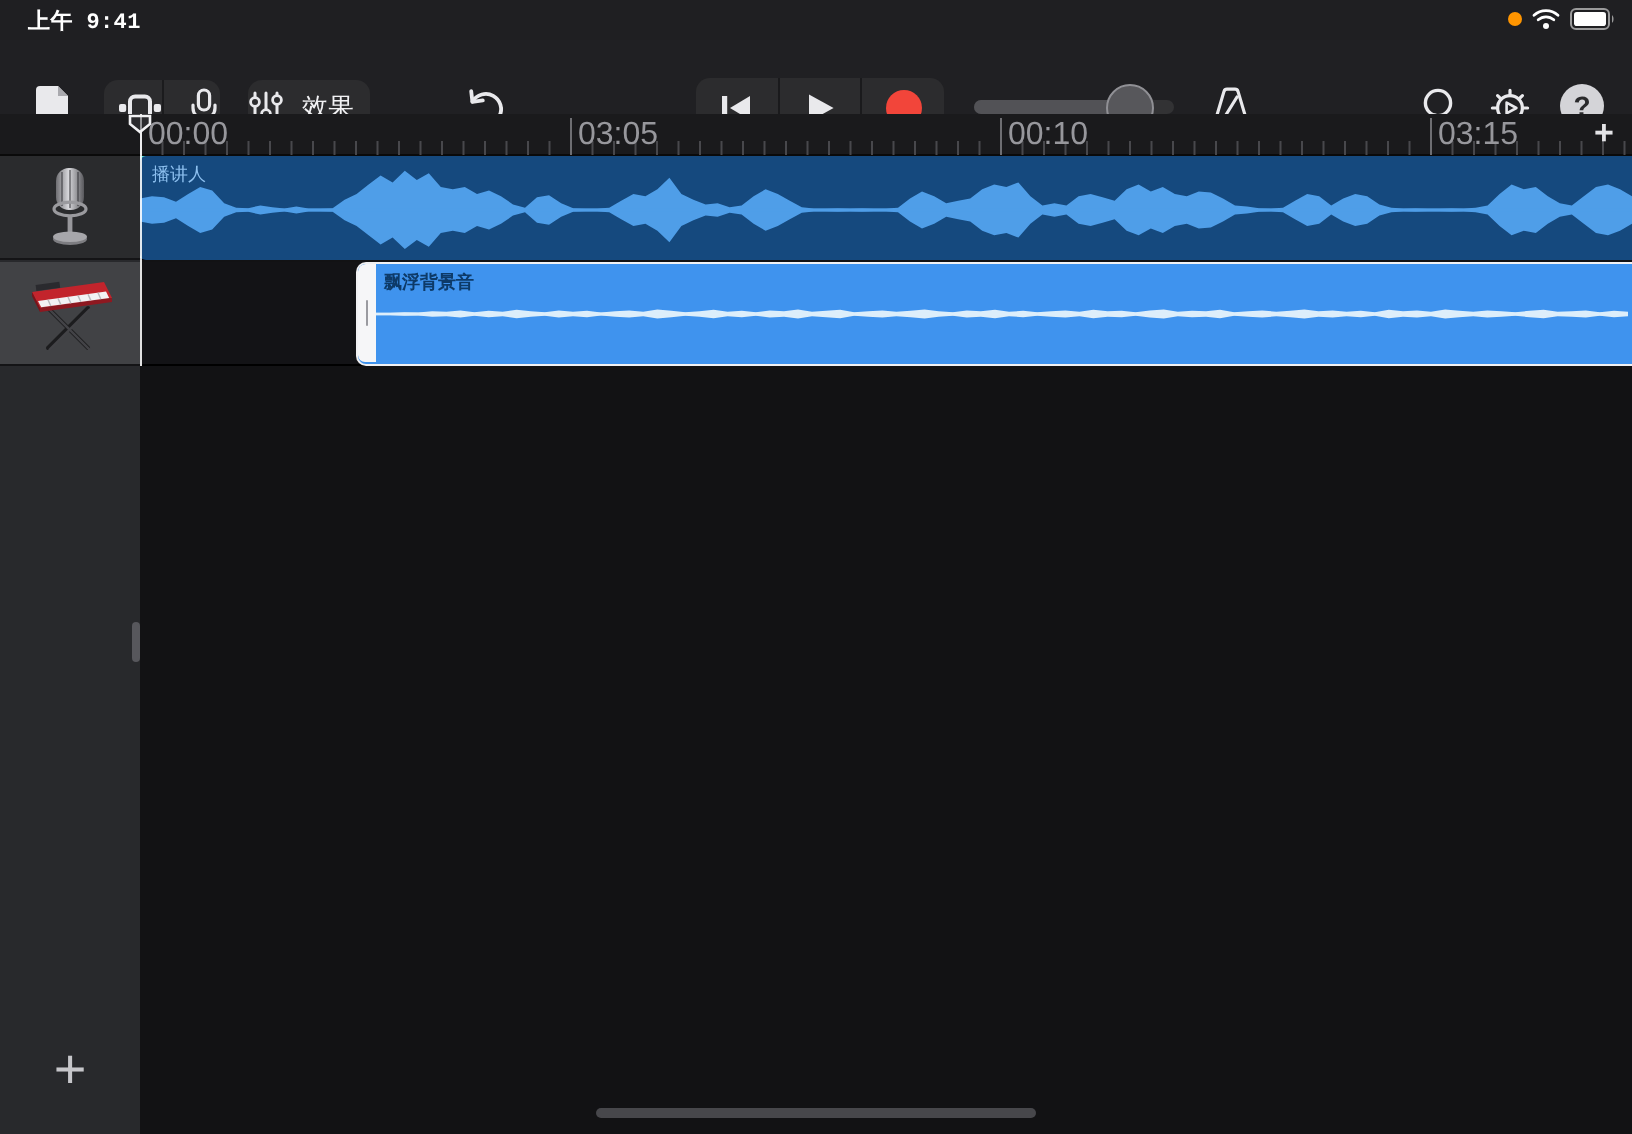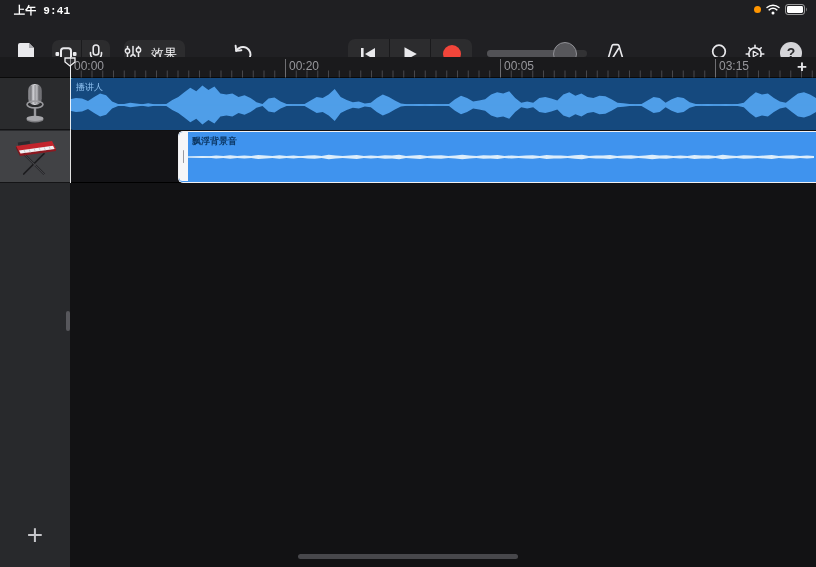--- a/index.html
+++ b/index.html
@@ -11,35 +11,35 @@
   }
   
   .statusbar { position:absolute; left:0; top:0; width:816px; height:20px; background:#1f1f22;font-family:Liberation Mono, monospace; }
   .status-time { position:absolute; left:14px; top:3px; color:#ffffff; font-size:11px; font-weight:bold; letter-spacing:.2px; }
   .status-icons { position:absolute; right:8px; top:4px; display:flex; align-items:center; gap:5px; }
   .rec-dot { width:7px; height:7px; border-radius:50%; background:#ff9500; }
   
   .toolbar { position:absolute; left:0; top:20px; width:816px; height:37px; background:#202023; }
   .tb-abs { position:absolute; display:flex; align-items:center; justify-content:center; }
   .btn-group { background:#2c2c2e; border-radius:7px; display:flex; overflow:hidden; }
-  .btn-group .seg { display:flex; align-items:center; justify-content:center; height:100%; }
+  .btn-group .seg { display:flex; align-items:center; justify-content:flex-end; height:100%; }
   .btn-group .sep { width:1px; background:#1b1b1d; }
   .effects-text { color:#f2f2f4; font-size:13px; padding:0 9px; white-space:nowrap; }
   .transport { position:absolute; left:348px; top:19px; width:124px; height:30px; background:#2c2c2e; border-radius:7px; display:flex; overflow:hidden; }
   .transport .seg { flex:1; display:flex; align-items:center; justify-content:center; }
   .transport .sep { width:1px; background:#1a1a1c; }
   .rec-circle { width:18px; height:18px; border-radius:50%; background:#f2453a; }
   .slider-track { position:absolute; left:487px; top:30px; width:100px; height:7px; border-radius:4px; background:#323234; }
   .slider-fill { position:absolute; left:0; top:0; height:7px; border-radius:4px; background:#525256; }
   .slider-knob { position:absolute; top:-8.5px; width:24px; height:24px; border-radius:50%; background:#57575b; border:1.5px solid #909095; }
   .help-btn { position:absolute; left:780px; top:22px; width:22px; height:22px; border-radius:50%; background:#d4d4d8; color:#2a2a2c; font-size:14px; font-weight:bold; display:flex; align-items:center; justify-content:center; }
   
   .ruler { position:absolute; left:0; top:57px; width:816px; height:21px; background:#1a1a1c; border-bottom:1px solid #0a0a0a; }
   .ruler-scale { position:absolute; left:70px; top:0; width:746px; height:21px; }
-  .rlabel { position:absolute; top:2px; color:#97979c; font-size:12px; }
+  .rlabel { position:absolute; top:2px; color:#97979c; font-size:16px; }
   .ruler-add { position:absolute; right:4px; top:0px; width:20px; height:20px; color:#e3e3e6; font-size:17px; font-weight:bold; display:flex; align-items:center; justify-content:center; }
   
   .header-col { position:absolute; left:0; top:78px; width:70px; height:489px; background:#28292c; }
   .track-header { position:absolute; left:0; width:70px; height:52px; display:flex; align-items:center; justify-content:center; }
   .th-1 { top:0px; background:#2a2b2d; border-bottom:1px solid #141416; }
   .th-2 { top:53px; background:#414245; border-bottom:1px solid #141416; }
   .lane-1 { position:absolute; left:70px; top:78px; width:746px; height:52px; background:#5eead4; border-bottom:1px solid #000; }
   .lane-2 { position:absolute; left:70px; top:131px; width:746px; height:52px; background:#131316; border-bottom:1px solid #000; }
   .region { position:absolute; top:0; height:52px; overflow:hidden; }
   .region-label { position:absolute; top:3px; font-size:9px; z-index:3; white-space:nowrap; }
@@ -277,22 +277,22 @@
           <line x1="667.00" y1="13.5" x2="667.00" y2="20.5" stroke="#48484c" stroke-width="1"></line>
           <line x1="677.75" y1="13.5" x2="677.75" y2="20.5" stroke="#48484c" stroke-width="1"></line>
           <line x1="688.50" y1="13.5" x2="688.50" y2="20.5" stroke="#48484c" stroke-width="1"></line>
           <line x1="699.25" y1="13.5" x2="699.25" y2="20.5" stroke="#48484c" stroke-width="1"></line>
           <line x1="710.00" y1="13.5" x2="710.00" y2="20.5" stroke="#48484c" stroke-width="1"></line>
           <line x1="720.75" y1="13.5" x2="720.75" y2="20.5" stroke="#48484c" stroke-width="1"></line>
           <line x1="731.50" y1="13.5" x2="731.50" y2="20.5" stroke="#48484c" stroke-width="1"></line>
           <line x1="742.25" y1="13.5" x2="742.25" y2="20.5" stroke="#48484c" stroke-width="1"></line>
         </svg>
     <span class="rlabel" style="left: 4px;">00:00</span>
-        <span class="rlabel" style="left: 219px;">00:20</span>
-        <span class="rlabel" style="left: 434px;">00:05</span>
+        <span class="rlabel" style="left: 219px;">03:05</span>
+        <span class="rlabel" style="left: 434px;">00:10</span>
         <span class="rlabel" style="left: 649px;">03:15</span>
       </div>
     <div class="ruler-add">+</div>
   </div>
 
   <div class="header-col">
     <div class="track-header th-1">
       <span>
         <svg width="30" height="42" viewBox="0 0 30 42">
           <defs>

